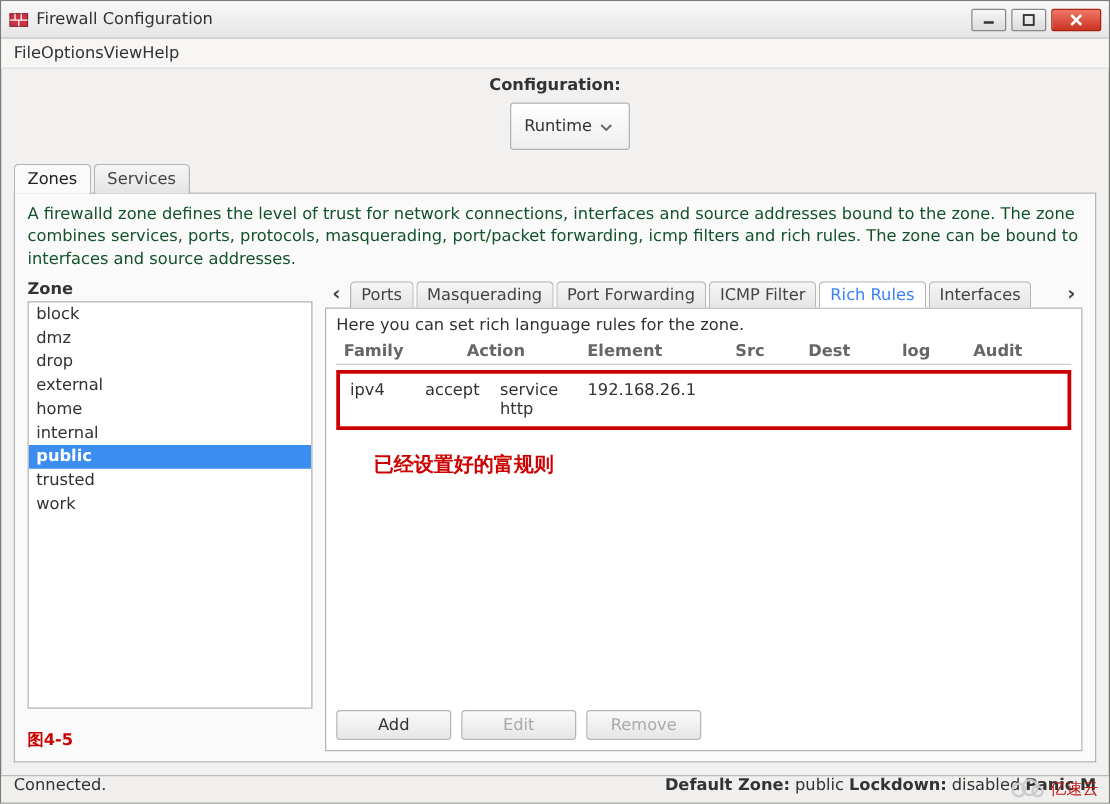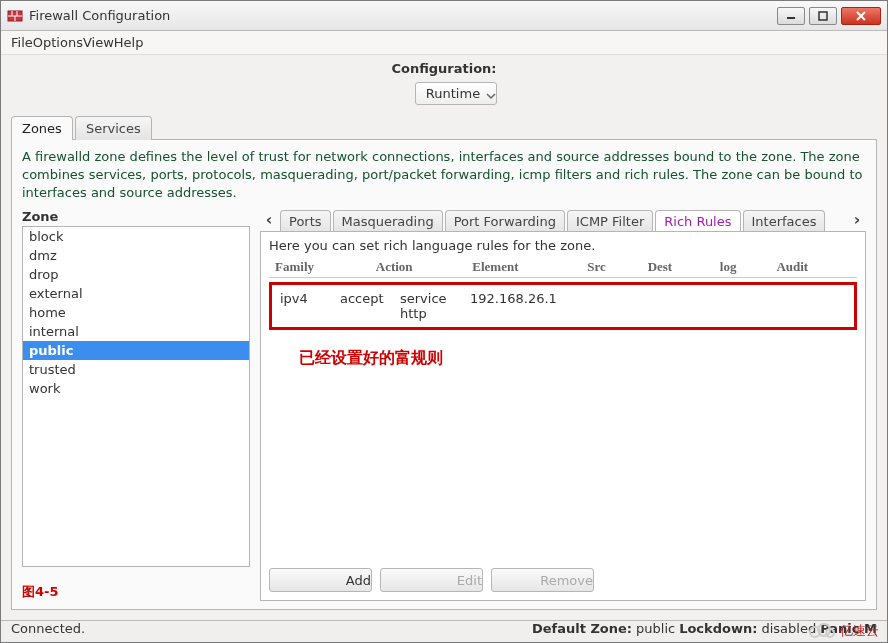--- a/index.html
+++ b/index.html
@@ -15,21 +15,21 @@
 .winbtn.close { background:linear-gradient(#ee7766,#cc3322); border-color:#aa2211; color:#fff; width:40px; }
 .winbtn svg { width:12px; height:10px; }
 
 
 .menubar { height:24px; display:flex; align-items:center; padding:0 10px; background:#f7f6f5; border-bottom:1px solid #ddd; }
 .menuitem { color:#333; }
 
 
 .configrow { padding:6px 10px; display:flex; align-items:center; gap:6px;flex-direction:column; }
 .configrow label { font-weight:bold; }
-.dropdown { display:inline-flex; align-items:center; border:1px solid #b5b5b5; border-radius:3px; background:linear-gradient(#fff,#eee); height:23px; padding:0 0 0 10px; gap:6px;margin-left:24px; }
+.dropdown { display:inline-flex; align-items:center; border:1px solid #b5b5b5; border-radius:3px; background:linear-gradient(#fff,#eee); height:38px; padding:0 13px 0 10px; gap:6px;margin-left:24px; }
 .dropdown .chev { width:10px; height:10px; }
 
 
 .tabs1 { display:flex; padding:0 10px; gap:2px; margin-top:4px; }
 .tab { padding:4px 10px; border:1px solid #b5b5b5; border-bottom:none; border-radius:4px 4px 0 0; background:linear-gradient(#f6f6f6,#e4e4e4); color:#444; position:relative; top:1px; }
 .tab.active { background:#fafafa; font-weight:normal; color:#222; z-index:2; }
 .tabpanel { margin:0 10px 10px 10px; border:1px solid #b5b5b5; background:#fafafa; padding:8px 10px 8px 10px; flex:1; display:flex; flex-direction:column; }
 .zonedesc { color:#14532d; line-height:1.4; margin-bottom:6px; }
 
 
@@ -41,37 +41,37 @@
 .zone-item.sel { background:#3b8ef0; color:#fff; font-weight:bold; }
 .figlabel { color:#cc0000; font-weight:bold; font-size:13px; margin-top:16px; }
 
 .zone-right { flex:1; display:flex; flex-direction:column; min-width:0; }
 
 
 .rtabwrap { display:flex; align-items:flex-end; gap:2px; }
 .rtabwrap .navarrow { width:18px; height:22px; display:flex; align-items:center; justify-content:center; color:#444; font-weight:bold; font-size:16px; }
 .rtabs { display:flex; gap:2px; flex:1; overflow:hidden; }
 .rtab { padding:3px 8px; border:1px solid #b5b5b5; border-bottom:none; border-radius:4px 4px 0 0; background:linear-gradient(#f6f6f6,#e4e4e4); color:#444; white-space:nowrap; position:relative; top:1px; }
-.rtab.active { background:#fff; color:#a21caf; z-index:2; }
+.rtab.active { background:#fff; color:#3b82f6; z-index:2; }
 
 .rpanel { border:1px solid #b5b5b5; background:#fff; flex:1; display:flex; flex-direction:column; padding:6px 8px 8px 8px; min-height:0; }
 .rhelp { color:#333; margin-bottom:4px; }
 
 
 .ruletbl-wrap { flex:1; position:relative; }
 .ruletbl { width:100%; border-collapse:collapse; }
-.ruletbl th { text-align:left; font-weight:bold; color:#666; padding:2px 6px; border-bottom:1px solid #ccc;font-family:Liberation Serif, serif; }
+.ruletbl th { text-align:left; font-weight:bold; color:#666; padding:2px 6px; border-bottom:1px solid #ccc; }
 .rulerow-box { border:3px solid #cc0000; margin-top:4px; }
 .rulerow { display:grid; grid-template-columns:60px 60px 70px 100px 60px 50px 60px; padding:6px 4px; }
 .rulerow div { padding:0 4px; color:#333; }
 
 .annot { color:#cc0000; font-weight:bold; font-size:16px; margin:18px 0 0 30px; }
 
 .btnrow { display:flex; gap:8px; margin-top:8px; }
-.btn { width:103px; height:24px; border:1px solid #b5b5b5; border-radius:3px; background:linear-gradient(#fafafa,#e6e6e6); display:flex; align-items:center; justify-content:flex-end; }
+.btn { width:92px; height:24px; border:1px solid #b5b5b5; border-radius:3px; background:linear-gradient(#fafafa,#e6e6e6); display:flex; align-items:center; justify-content:center; }
 .btn.disabled { color:#aaa; }
 
 
 .statusbar { height:22px; border-top:1px solid #bbb; background:#f0efee; display:flex; align-items:flex-start; padding:0 10px; gap:4px; }
 .statusbar .right { margin-left:auto; display:flex; gap:4px; }
 .statusbar .b { font-weight:bold; }
 
 
 .watermark { position:absolute; right:8px; bottom:2px; color:#b91c1c; font-size:13px; display:flex; align-items:flex-end; gap:4px; pointer-events:none; }
 .watermark svg { width:30px; height:18px; }

